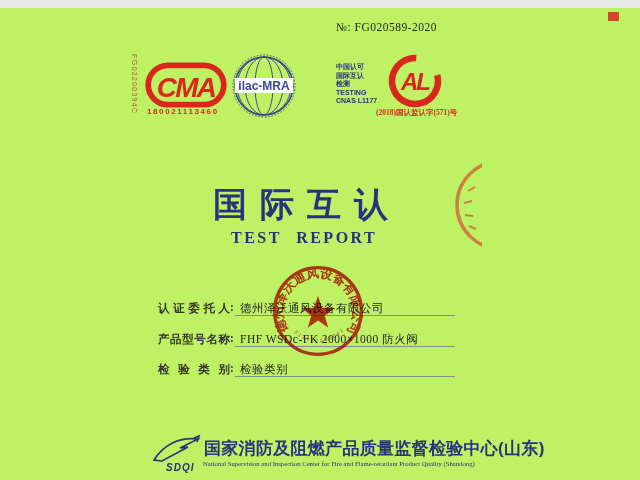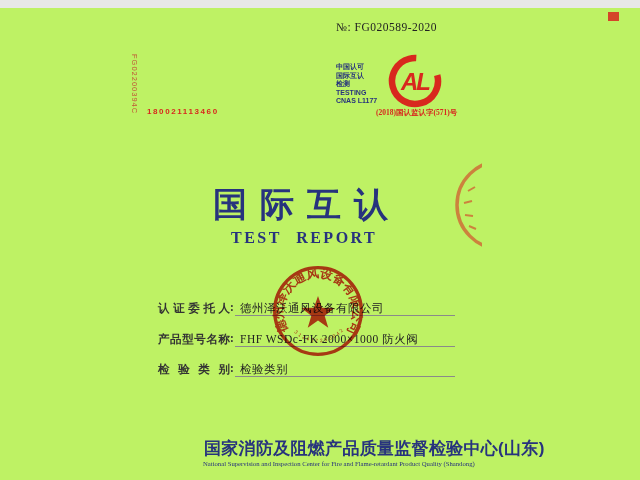--- a/index.html
+++ b/index.html
@@ -43,22 +43,39 @@
 
   <div id="report-no" class="abs">
     <span>№:</span>
     <span>FG020589-2020</span>
   </div>
 
   <div id="corner-mark" class="abs"></div>
 
   <div id="side-code" class="abs">FG02200394C</div>
 
+  <div id="cma" class="abs">
+    <svg width="84" height="46" viewBox="0 0 100 56">
+      <rect x="4" y="4" width="92" height="48" rx="24" ry="24" fill="none" stroke="#d8281e" stroke-width="7"></rect>
+      <text x="50" y="42" text-anchor="middle" font-family="Liberation Sans,sans-serif" font-size="34" font-weight="bold" font-style="italic" fill="#d8281e" letter-spacing="-2">CMA</text>
+    </svg>
+  </div>
   <div id="cma-number" class="abs">180021113460</div>
 
+  <div id="ilac" class="abs">
+    <svg width="66" height="66" viewBox="0 0 66 66">
+      <circle cx="33" cy="33" r="31" fill="none" stroke="#3a478f" stroke-width="1" stroke-dasharray="1.5,1.8"></circle>
+      <circle cx="33" cy="33" r="29" fill="none" stroke="#3a478f" stroke-width="1.6"></circle>
+      <ellipse cx="33" cy="33" rx="9" ry="29" fill="none" stroke="#3a478f" stroke-width="1"></ellipse>
+      <ellipse cx="33" cy="33" rx="19" ry="29" fill="none" stroke="#3a478f" stroke-width="1"></ellipse>
+      <ellipse cx="33" cy="33" rx="27" ry="29" fill="none" stroke="#3a478f" stroke-width="1"></ellipse>
+      <rect x="4" y="25" width="58" height="15" fill="#ffffff"></rect>
+      <text x="33" y="37" text-anchor="middle" font-family="Liberation Sans,sans-serif" font-size="12" font-weight="bold" fill="#3a478f">ilac-MRA</text>
+    </svg>
+  </div>
 
 
   <div id="cnas-text-block" class="abs">
     <div>中国认可</div>
     <div>国际互认</div>
     <div>检测</div>
     <div>TESTING</div>
     <div>CNAS L1177</div>
   </div>
 
@@ -108,16 +125,23 @@
       <text font-size="15" font-weight="bold" fill="#dd2b1e" font-family="Liberation Sans,sans-serif">
         <textPath href="#ring" startOffset="2" textLength="180">德州泽沃通风设备有限公司</textPath>
       </text>
       <polygon fill="#dd2b1e" points="60,42 64.9,56.2 80,56.5 68,65.6 72.3,80 60,71.4 47.7,80 52,65.6 40,56.5 55.1,56.2"></polygon>
       <text font-size="6" fill="#dd2b1e" font-family="Liberation Sans,sans-serif">
         <textPath href="#digits" startOffset="2" textLength="72">3124372508421</textPath>
       </text>
     </svg>
   </div>
 
+  <div id="sdqi" class="abs">
+    <svg width="52" height="40" viewBox="0 0 52 40">
+      <path d="M4,26 C14,10 30,3 48,5 L30,14 38,13 12,27 Z" fill="none" stroke="#27337d" stroke-width="1.6"></path>
+      <path d="M44,4 L49,2 47,8" fill="none" stroke="#27337d" stroke-width="1.6"></path>
+      <text x="16" y="37" font-family="Liberation Sans,sans-serif" font-size="10" font-weight="bold" font-style="italic" fill="#27337d" letter-spacing="1">SDQI</text>
+    </svg>
+  </div>
   <div id="footer-org-cn" class="abs">国家消防及阻燃产品质量监督检验中心(山东)</div>
   <div id="footer-org-en" class="abs">National Supervision and Inspection Center for Fire and Flame-retardant Product Quality (Shandong)</div>
 
 </div>
 
 </body></html>

